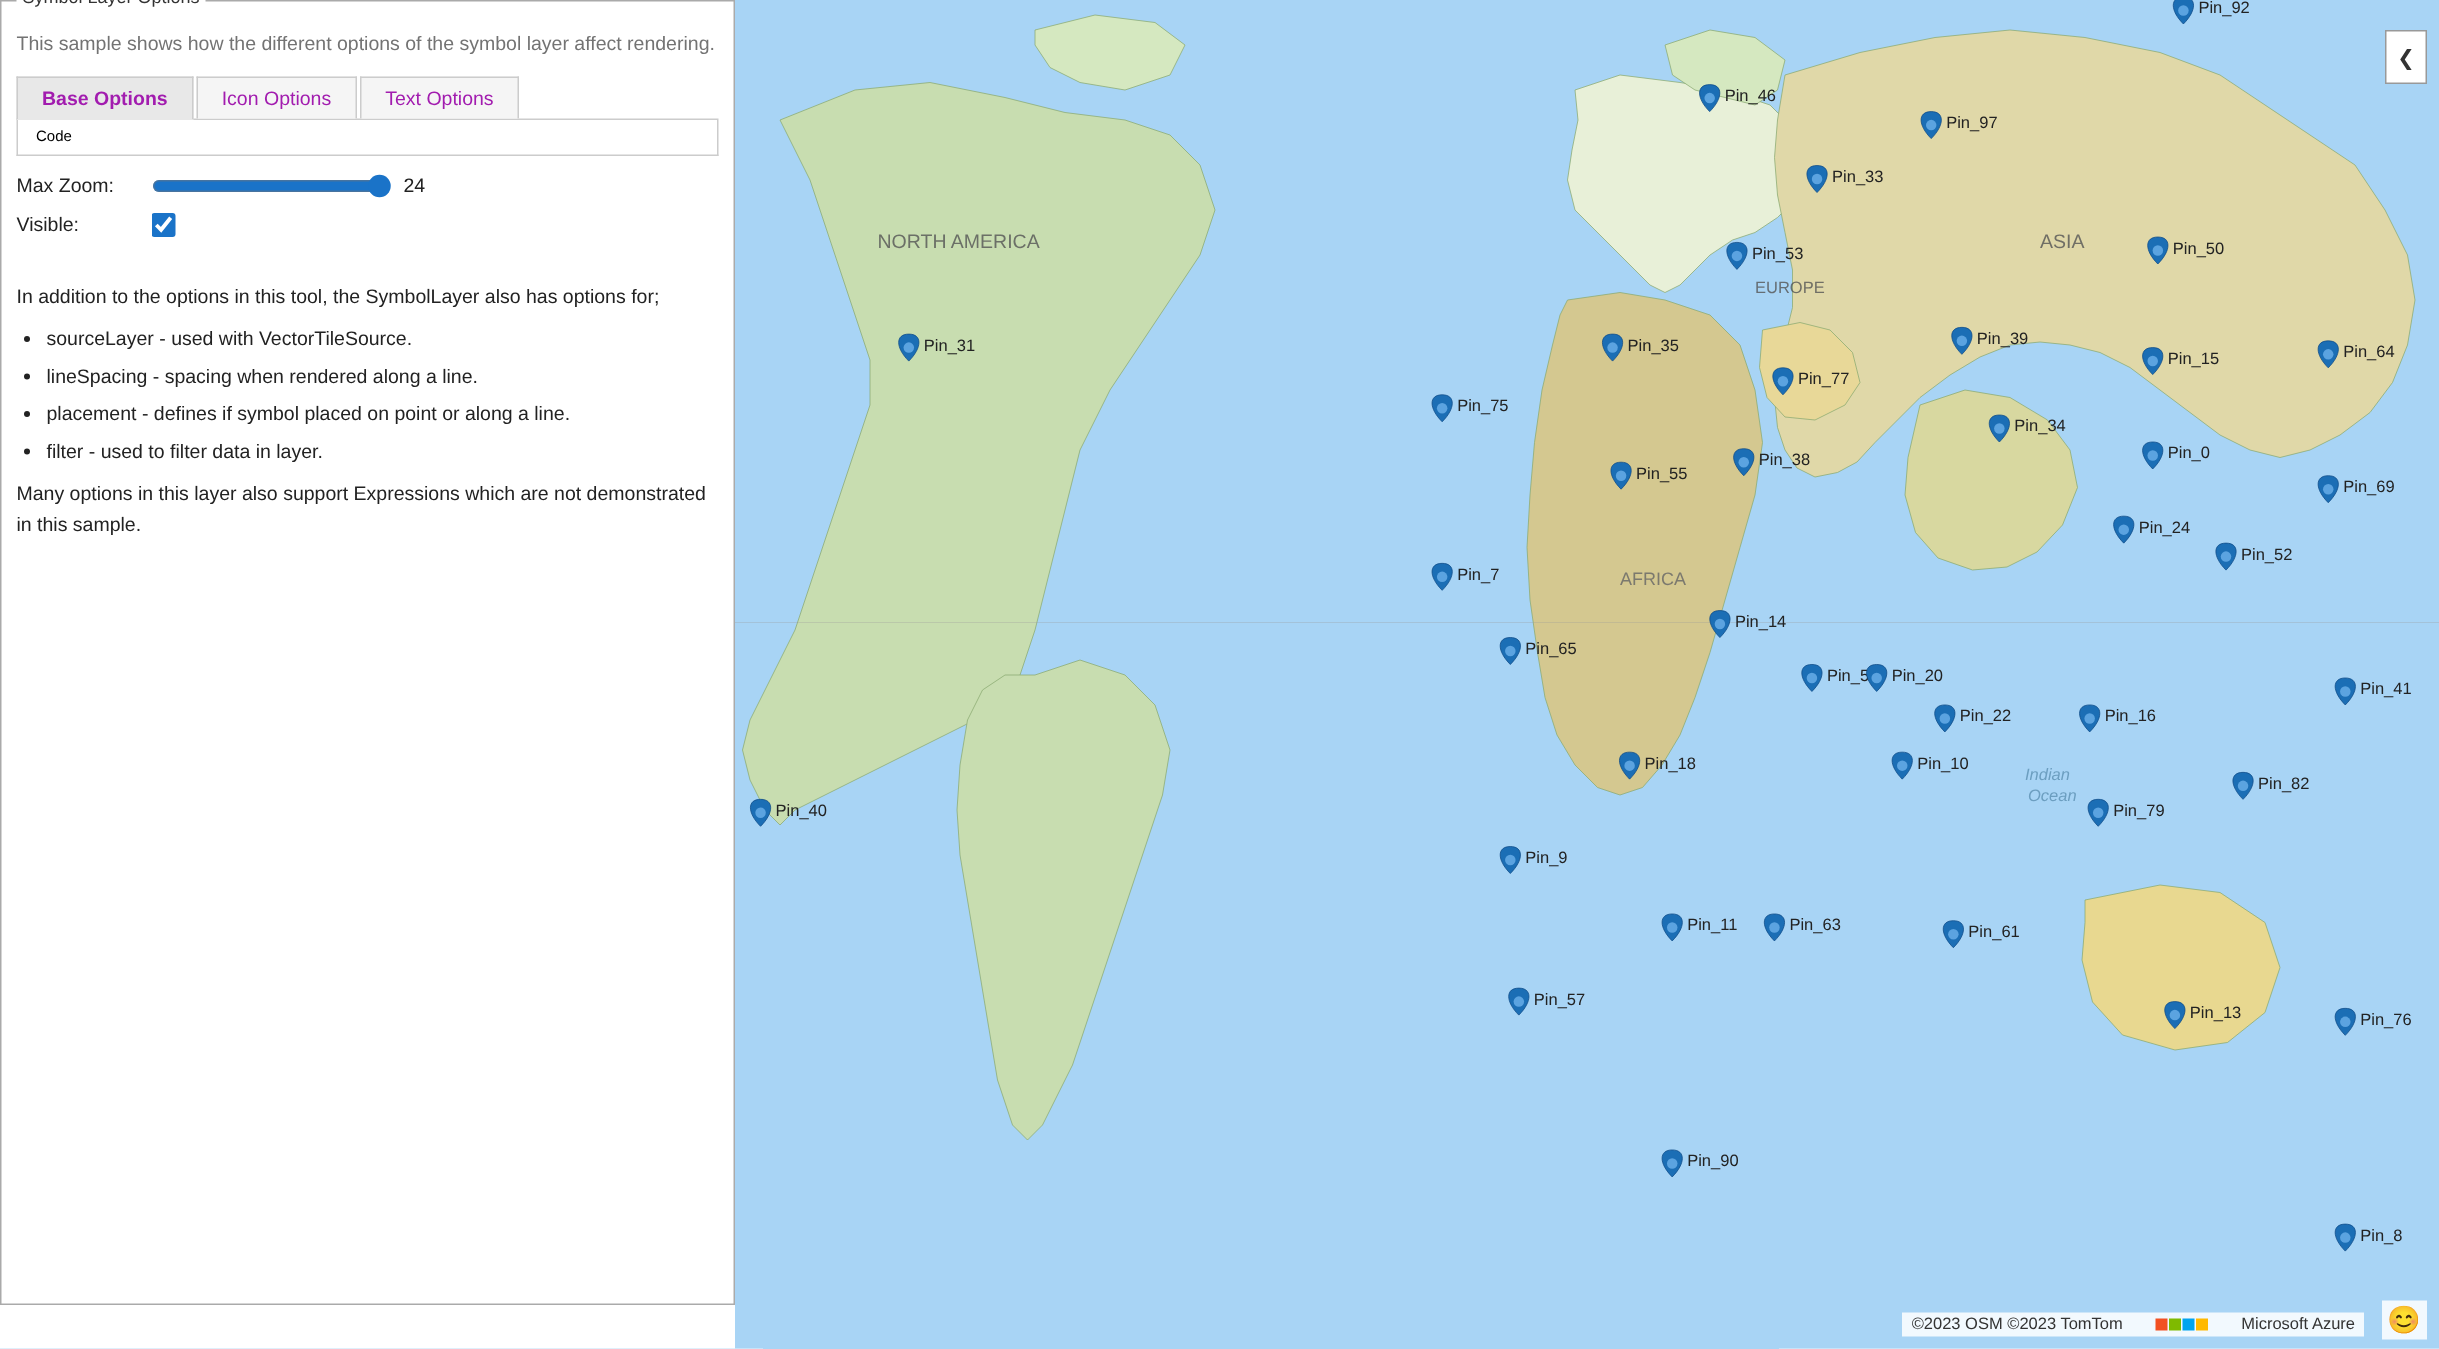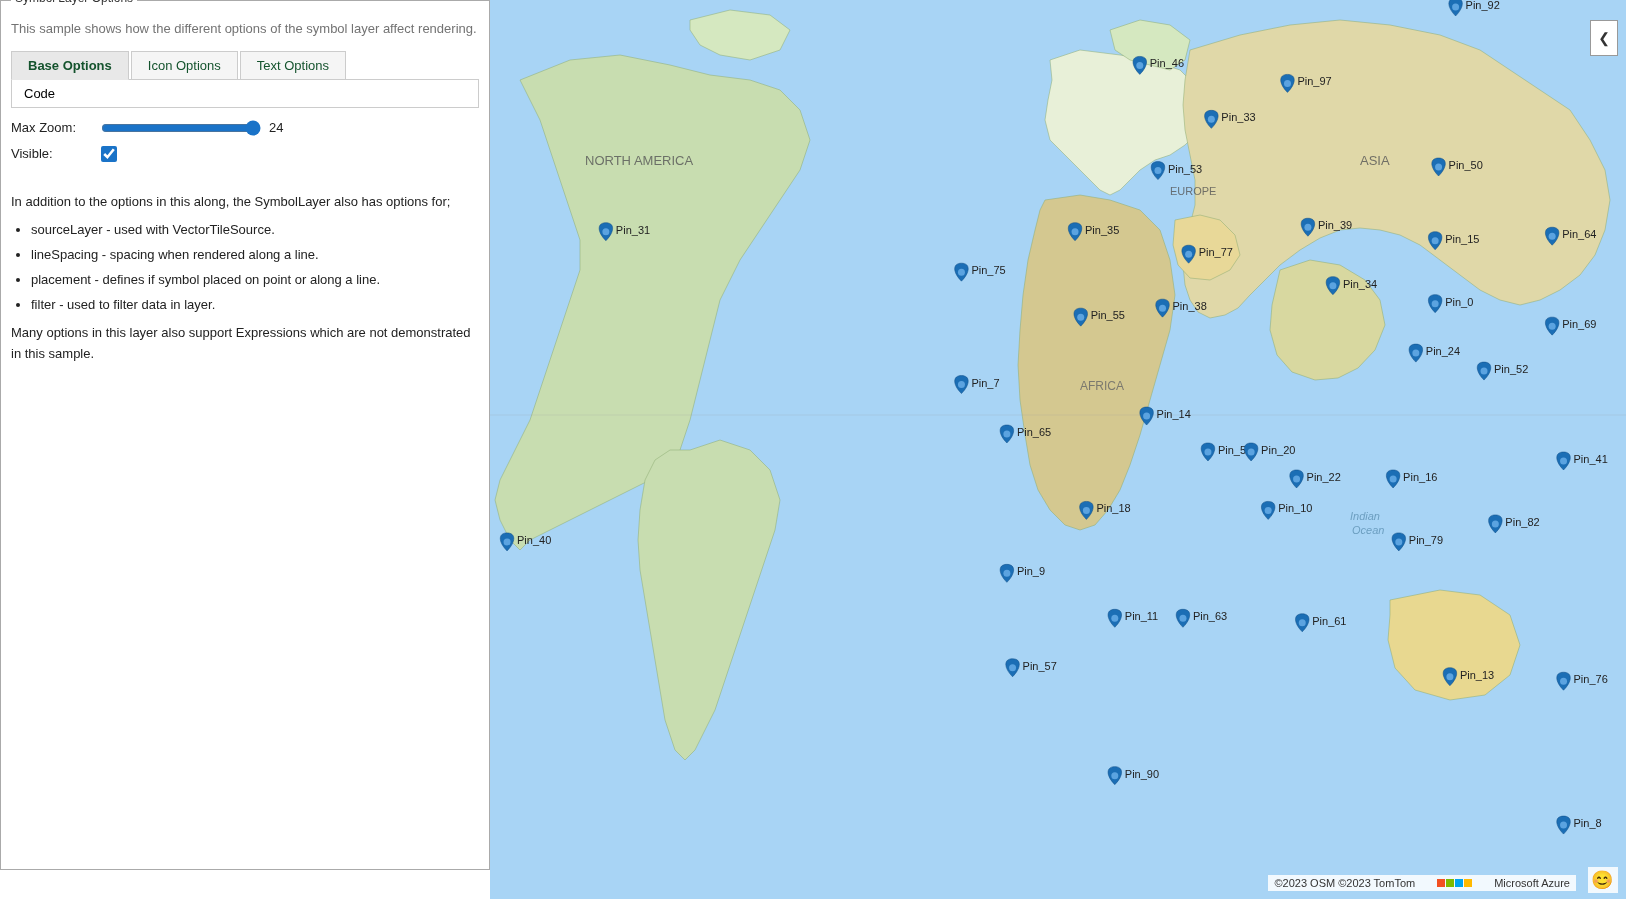--- a/index.html
+++ b/index.html
@@ -39,38 +39,38 @@
     
     .tabs {
       display: flex;
       border-bottom: 1px solid #ccc;
       margin-bottom: 0;
     }
     .tab {
       padding: 6px 16px;
       cursor: pointer;
       font-size: 13px;
-      color: #14532d;
+      color: #a21caf;
       border: 1px solid #ccc;
       border-bottom: none;
       background: #f5f5f5;
       margin-right: 2px;
     }
     .tab.active {
       background: #e8e8e8;
       font-weight: 600;
       border-bottom: 1px solid #e8e8e8;
       margin-bottom: -1px;
     }
 
     .code-row {
       border: 1px solid #ccc;
       border-top: none;
       padding: 6px 12px;
-      font-size: 13px;
+      font-size: 10px;
       cursor: pointer;
       background: #fff;
     }
 
     
     .controls {
       padding: 12px 0 8px 0;
     }
     .control-row {
       display: flex;
@@ -216,21 +216,21 @@
         <input type="range" min="0" max="24" value="24" style="">
         <span class="range-value">24</span>
       </div>
       <div class="control-row">
         <span class="control-label">Visible:</span>
         <input type="checkbox" checked="" style="">
       </div>
     </div>
 
     <div class="info-text">
-      <p>In addition to the options in this along, the SymbolLayer also has options for;</p>
+      <p>In addition to the options in this tool, the SymbolLayer also has options for;</p>
       <ul>
         <li>sourceLayer - used with VectorTileSource.</li>
         <li>lineSpacing - spacing when rendered along a line.</li>
         <li>placement - defines if symbol placed on point or along a line.</li>
         <li>filter - used to filter data in layer.</li>
       </ul>
       <p>Many options in this layer also support Expressions which are not demonstrated in this sample.</p>
     </div>
   </div>
 </div>

